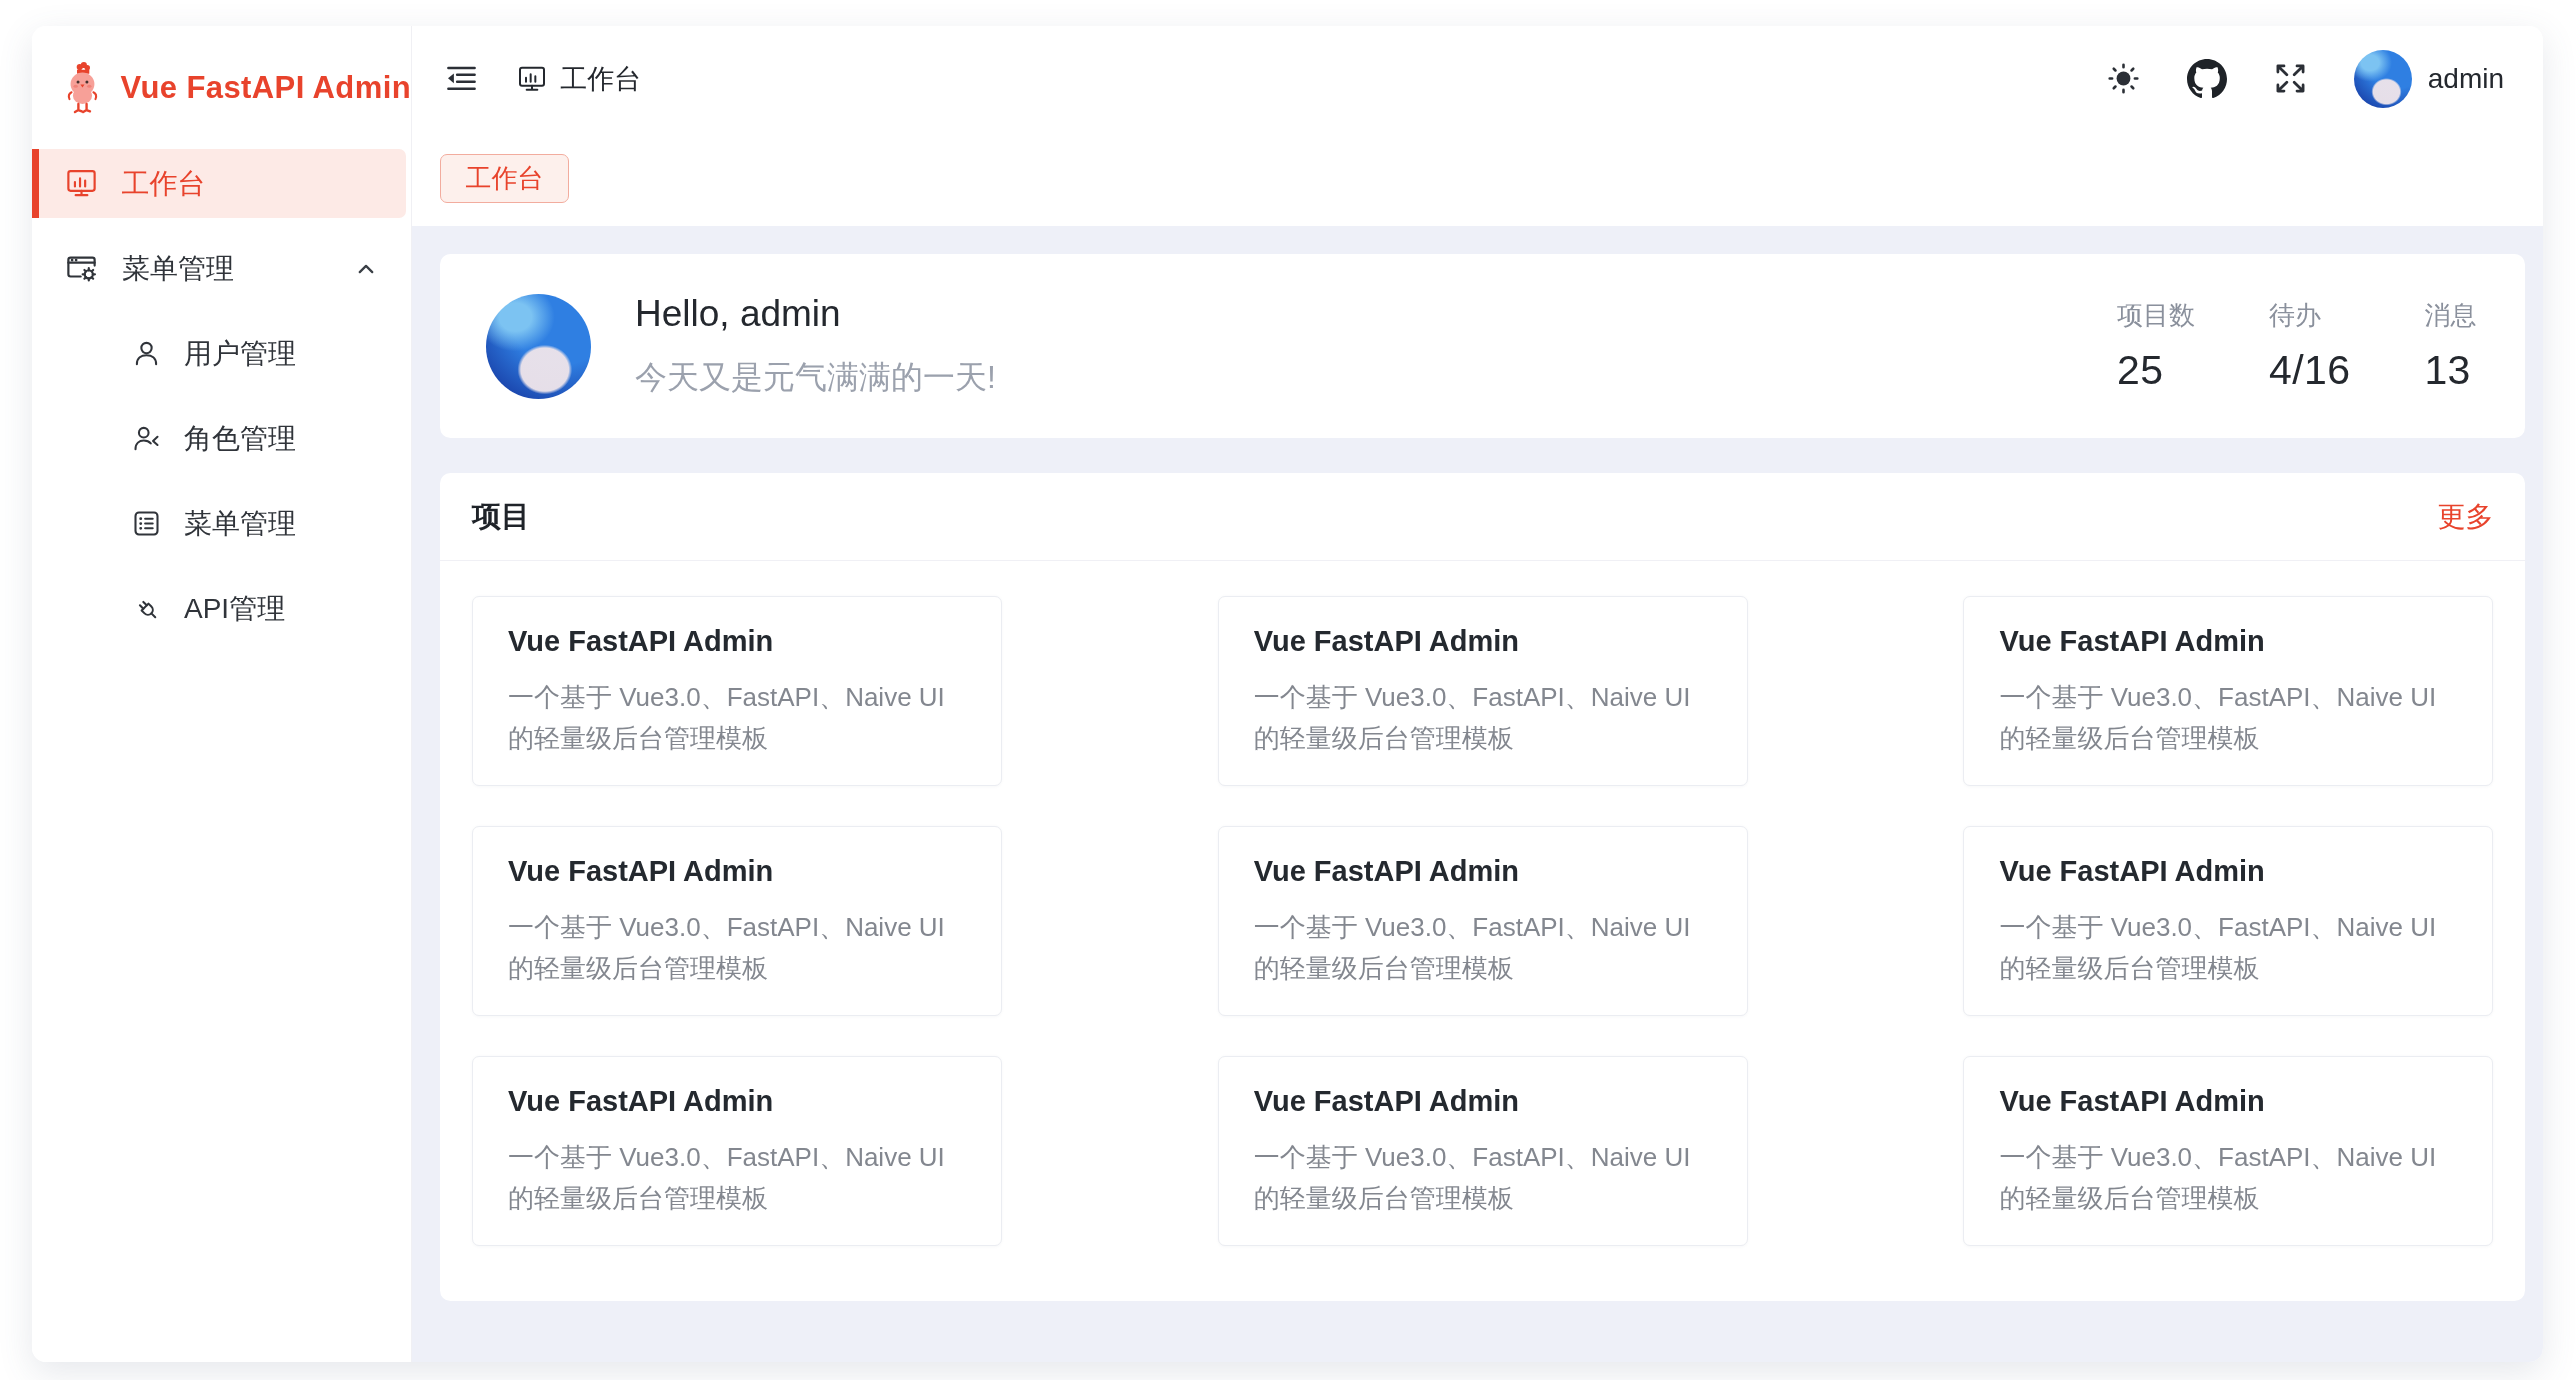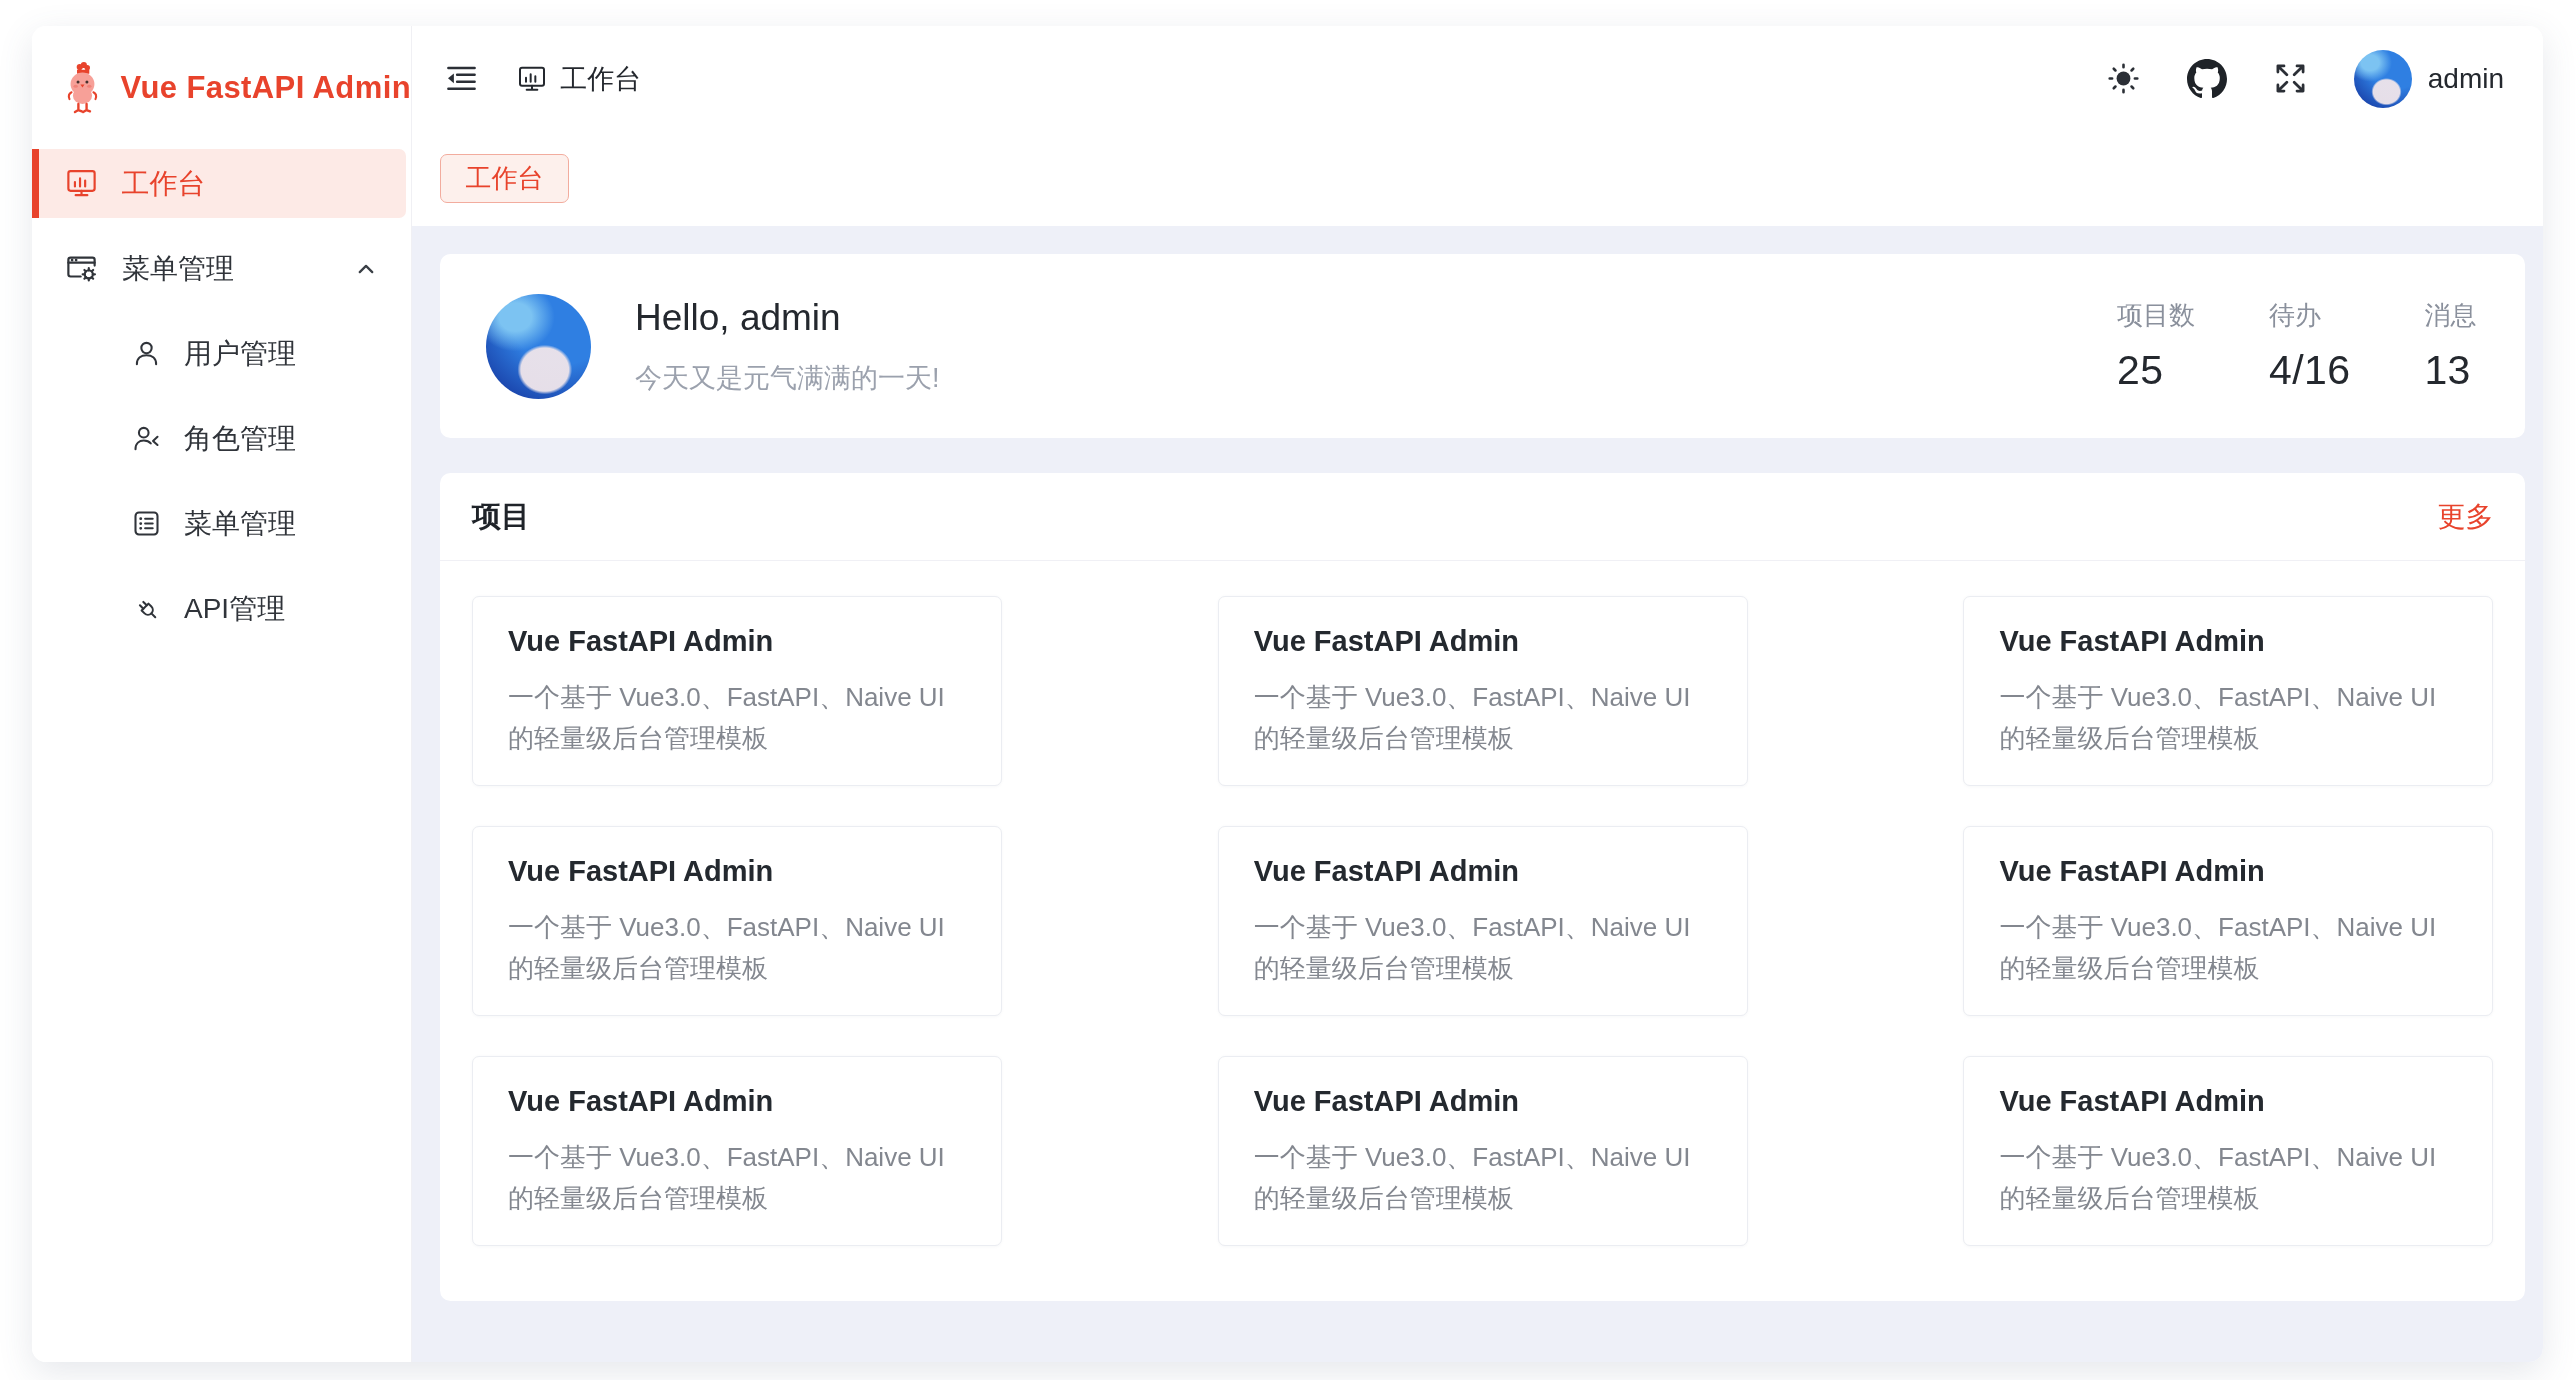--- a/index.html
+++ b/index.html
@@ -62,21 +62,21 @@
   }
   
   .content { flex: 1; background: #EEF0F8; padding: 28px 17.6px 61px 28px; display: flex; flex-direction: column; min-height: 0; }
   .hello-card {
     height: 184px; flex: 0 0 184px; background: #fff; border-radius: 10.5px;
     display: flex; align-items: center; padding: 0 49px 0 46px; justify-content: center;
   }
   .hello-avatar { width: 105px; height: 105px; flex: 0 0 105px; }
   .hello-texts { margin-left: 44px; }
   .hello-title { font-size: 37px; font-weight: 500; color: #24282e; }
-  .hello-sub { margin-top: 21px; font-size: 27px; color: #9ba1ad; }
+  .hello-sub { margin-top: 21px; font-size: 32px; color: #9ba1ad; }
   .hello-stats { margin-left: auto; display: flex; gap: 74px; }
   .stat { display: flex; flex-direction: column; }
   .stat-label { font-size: 26px; color: #8a909c; }
   .stat-value { margin-top: 14px; font-size: 41px; font-weight: 500; color: #24282e; letter-spacing: 0.4px; }
   .projects-card { margin-top: 35px; flex: 1; background: #fff; border-radius: 10.5px; display: flex; flex-direction: column; min-height: 0; }
   .projects-header { height: 88px; flex: 0 0 88px; display: flex; align-items: center; padding: 0 32px; border-bottom: 1.8px solid #f0f0f5; }
   .projects-title { font-size: 29px; font-weight: 700; color: #1f2329; }
   .projects-more { margin-left: auto; font-size: 28px; color: #E8432C; cursor: pointer; }
   .projects-grid {
     padding: 35px 32px; display: grid;

